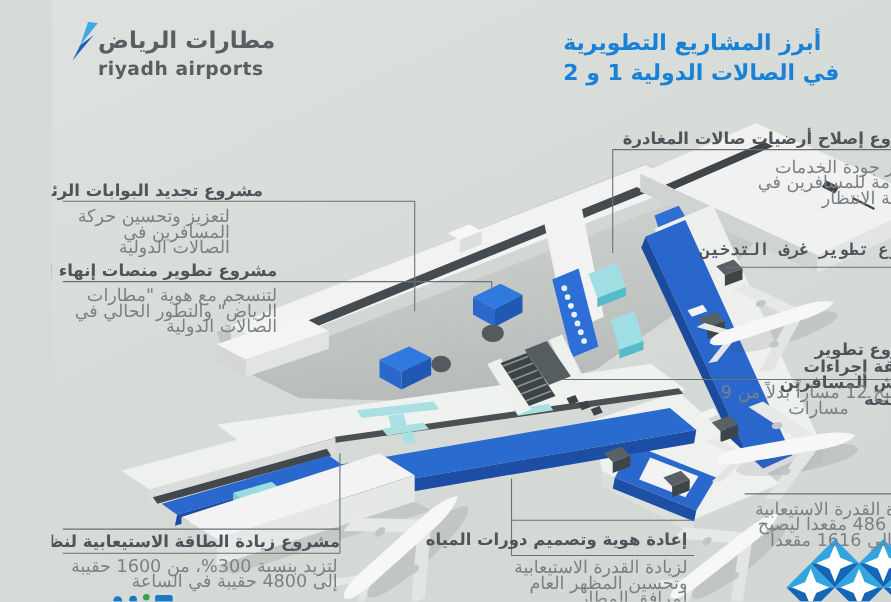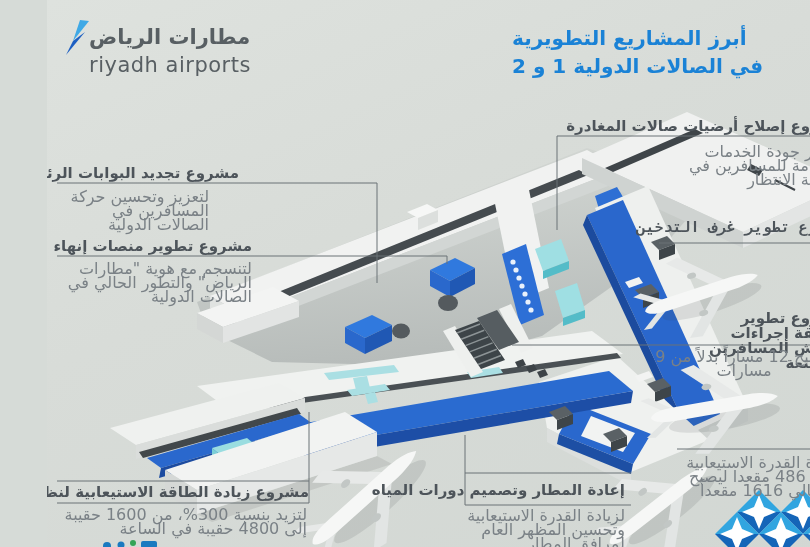--- a/index.html
+++ b/index.html
@@ -4,21 +4,21 @@
 <style>
   html,body{margin:0;padding:0;background:#d6dbd7;}
   .stage{position:relative;width:810px;height:547px;overflow:hidden;
     background:linear-gradient(155deg,#dee2de 0%,#d8dcd8 40%,#d2d7d3 100%);
     font-family:"DejaVu Sans",sans-serif;margin-left:47px;}
   .abs{position:absolute;}
   svg{display:block;}
   #scene{position:absolute;left:0;top:0;pointer-events:none;}
   
   .logo-ar{left:42px;top:25px;width:170px;font-size:21px;font-weight:bold;color:#585f63;direction:rtl;text-align:left;white-space:nowrap;}
-  .logo-en{left:42px;top:53px;width:170px;font-size:21px;font-weight:normal;color:#585f63;letter-spacing:.5px;white-space:nowrap;}
+  .logo-en{left:42px;top:53px;width:170px;font-size:17px;font-weight:bold;color:#585f63;letter-spacing:.5px;white-space:nowrap;}
   
   .main-title{right:15px;top:24px;width:330px;text-align:left;direction:rtl;color:#1a82d6;font-weight:bold;font-size:20px;line-height:28px;}
   
   .ann-title{font-size:15px;font-weight:bold;color:#4d545a;direction:rtl;text-align:right;line-height:15px;}
   .ann-body{font-size:16px;color:#7a8186;direction:rtl;text-align:right;line-height:14px;}
   .nowrap{white-space:nowrap;}
 </style>
 </head>
 <body>
 
@@ -234,21 +234,21 @@
 
   <div class="abs ann-title nowrap" style="left:0;top:166px;width:165px;padding-left:27px;">مشروع تجديد البوابات الرئيسية</div>
   <div class="abs ann-body" style="left:10px;top:190px;width:152px;">لتعزيز وتحسين حركة المسافرين في الصالات الدولية</div>
 
   <div class="abs ann-title nowrap" style="left:0;top:239px;width:205px;">مشروع تطوير منصات إنهاء إجراءات الأمتعة</div>
   <div class="abs ann-body" style="left:10px;top:262px;width:195px;">لتنسجم مع هوية "مطارات الرياض" والتطور الحالي في الصالات الدولية</div>
 
   <div class="abs ann-title nowrap" style="left:8px;top:485px;width:254px;">مشروع زيادة الطاقة الاستيعابية لنظام مناولة الأمتعة</div>
   <div class="abs ann-body" style="left:10px;top:508px;width:250px;">لتزيد بنسبة 300%، من 1600 حقيبة إلى 4800 حقيبة في الساعة</div>
 
-  <div class="abs ann-title nowrap" style="left:420px;top:483px;width:158px;">إعادة المطار وتصميم دورات المياه</div>
+  <div class="abs ann-title nowrap" style="left:420px;top:483px;width:158px;">إعادة هوية وتصميم دورات المياه</div>
   <div class="abs ann-body" style="left:420px;top:509px;width:158px;">لزيادة القدرة الاستيعابية وتحسين المظهر العام لمرافق المطار</div>
 
   <div class="abs ann-title nowrap" style="right:13px;top:119px;width:250px;">مشروع إصلاح أرضيات صالات المغادرة</div>
   <div class="abs ann-body" style="right:13px;top:145px;width:162px;">تطوير جودة الخدمات المقدمة للمسافرين في منطقة الانتظار</div>
 
   <div class="abs ann-title nowrap" style="right:13px;top:221px;width:250px;font-family:Liberation Mono, monospace;">مشروع تطوير غرف التدخين</div>
 
   <div class="abs ann-title" style="right:13px;top:311px;width:150px;">مشروع تطوير منطقة إجراءات تفتيش المسافرين والأمتعة</div>
   <div class="abs ann-body" style="right:13px;top:350px;width:200px;text-align:center;">لتصبح 12 مساراً بدلاً من 9 مسارات</div>
 

